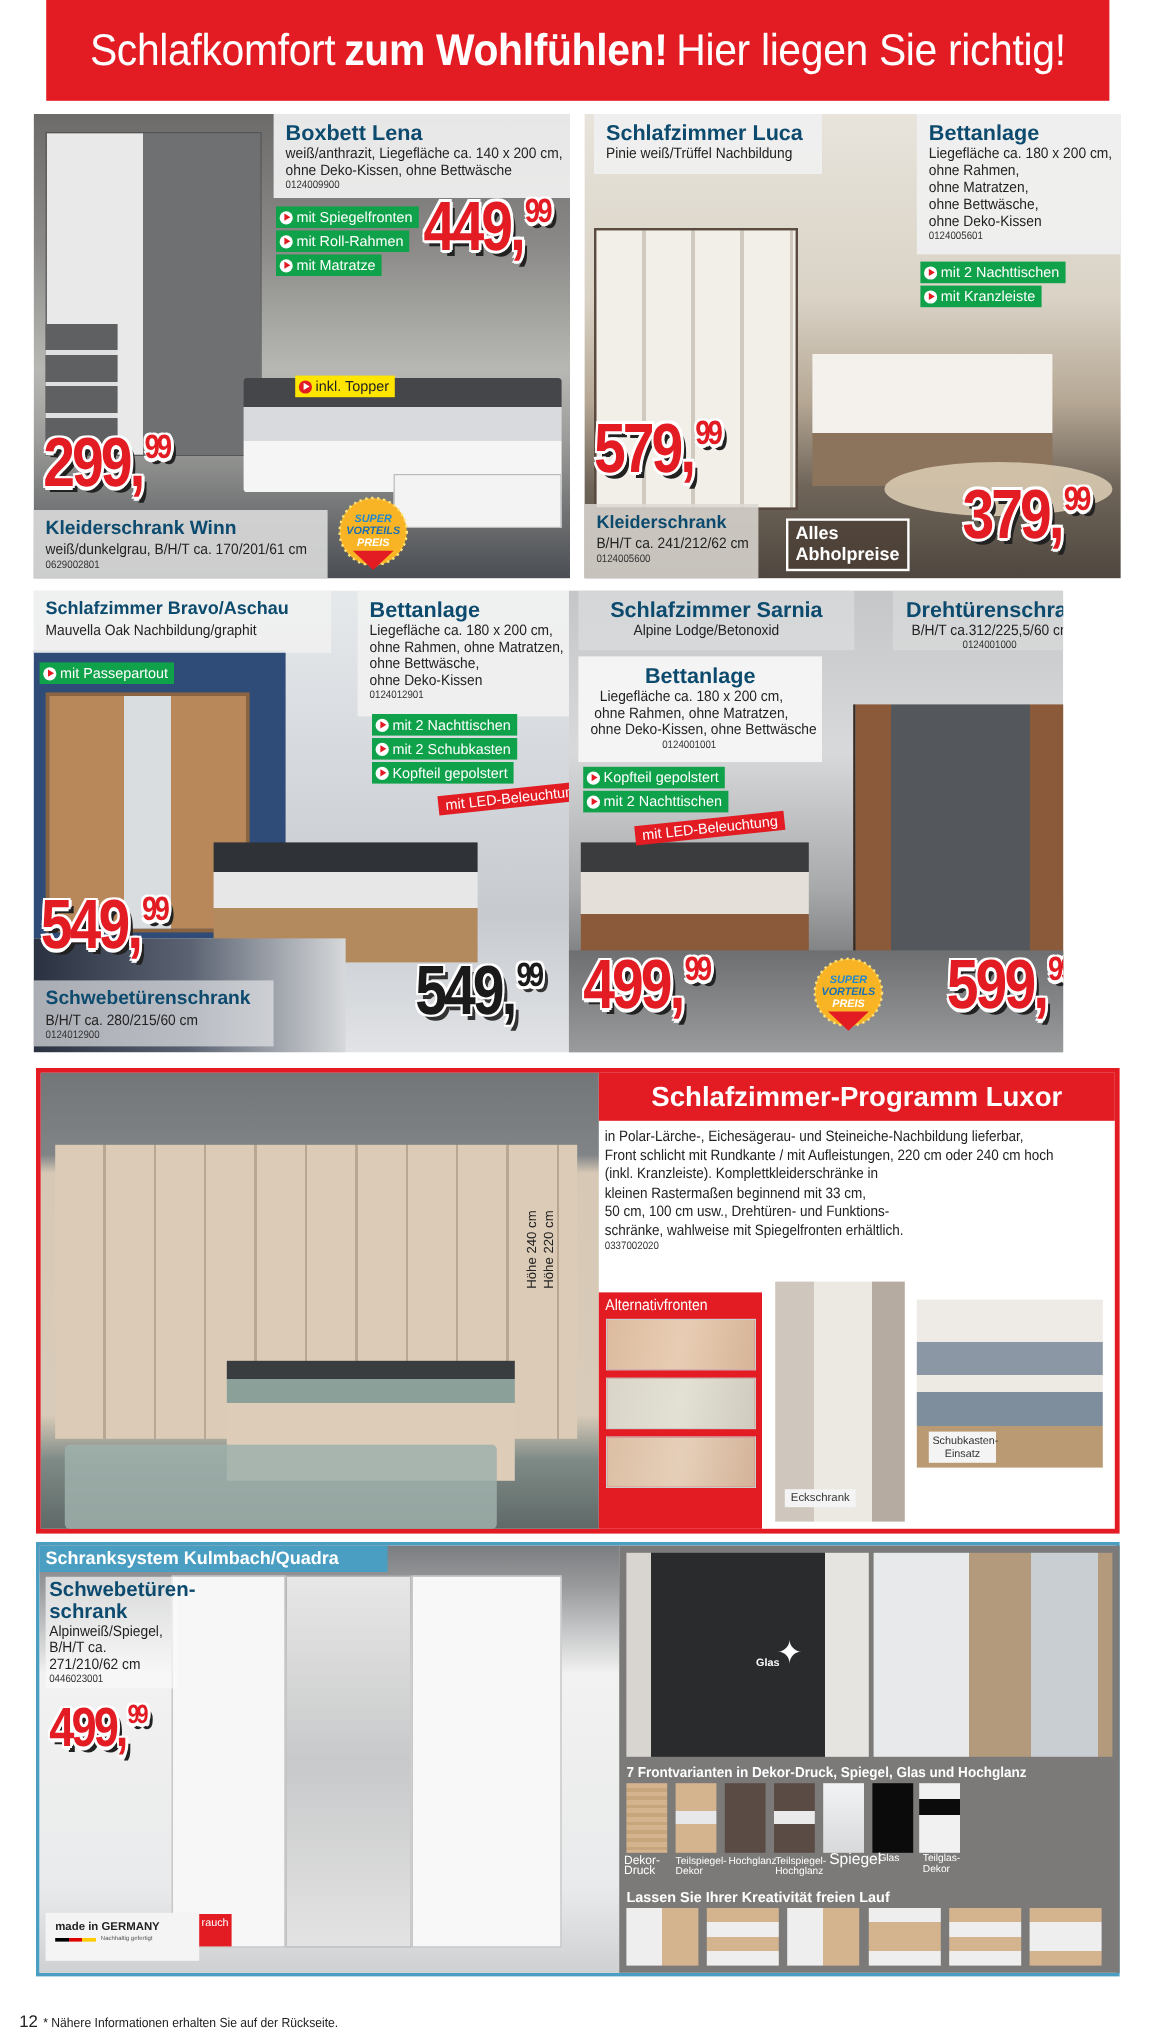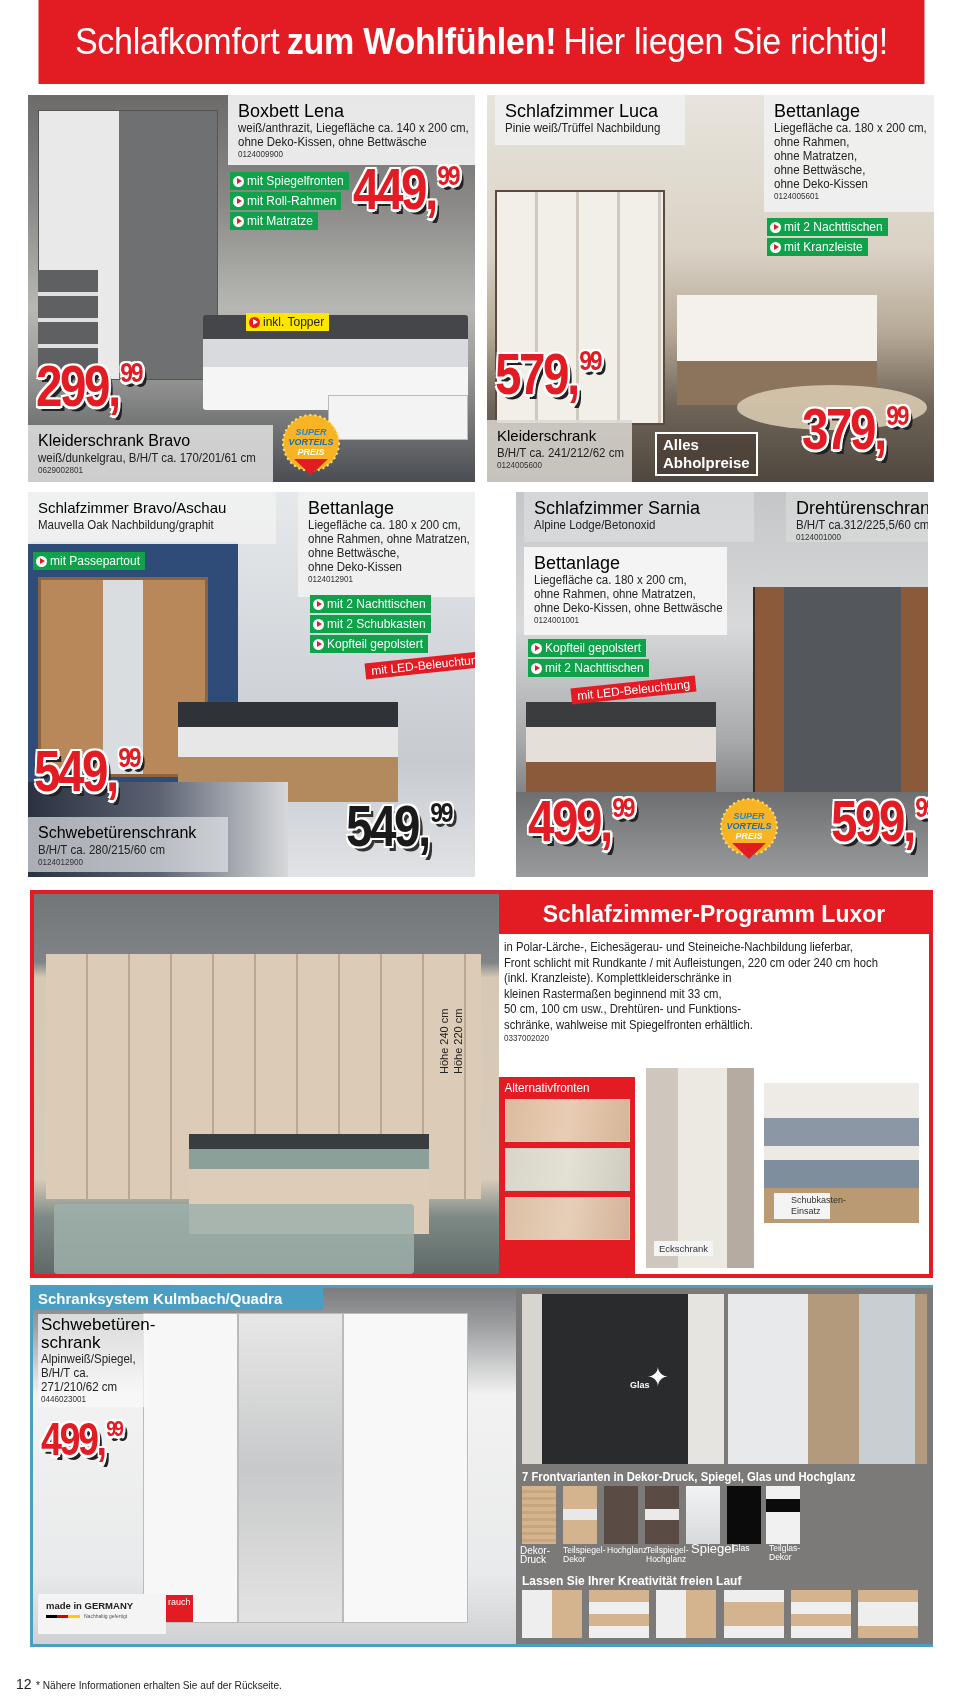--- a/index.html
+++ b/index.html
@@ -3,21 +3,21 @@
 <meta charset="utf-8">
 <style>
 *{box-sizing:border-box;margin:0;padding:0}
 body{width:963px;height:1700px;background:#fff;font-family:"Liberation Sans",sans-serif;position:relative;overflow:hidden;color:#1a1a1a}
 .abs{position:absolute}
 .banner{left:0;top:0;width:963px;height:84px;background:#e31b23;color:#fff;display:flex;align-items:center;justify-content:center;font-size:37px;letter-spacing:-0.3px;transform:scaleX(0.92);transform-origin:center}
 .banner b{font-weight:bold;margin:0 8px}
 .panel{position:absolute;overflow:hidden}
 .photo{position:absolute;inset:0}
 .tbox{position:absolute;background:rgba(240,240,240,0.93);padding:6px 10px}
-.h1{font-weight:normal;font-size:18px;line-height:20px;color:#000000}
+.h1{font-weight:bold;font-size:18px;line-height:20px;color:#0c4a6e}
 .sub{font-size:12.5px;line-height:14px;color:#222;transform:scaleX(0.92);transform-origin:left;white-space:nowrap}
 .art{font-size:9px;color:#333;line-height:11px;transform:scaleX(0.9);transform-origin:left}
 .feat{position:absolute;background:#0fa24a;color:#fff;font-size:12px;height:18px;line-height:18px;padding:0 5px 0 3px;white-space:nowrap;display:flex;align-items:center;gap:3px}
 .feat .dot{width:11px;height:11px;border-radius:50%;background:#fff;display:inline-block;position:relative}
 .feat .dot:after{content:"";position:absolute;left:4px;top:2.5px;border-left:5px solid #e31b23;border-top:3px solid transparent;border-bottom:3px solid transparent}
 .yfeat{background:#ffe500;color:#222}
 .yfeat .dot{background:#e31b23}
 .yfeat .dot:after{border-left-color:#fff}
 .led{position:absolute;background:#e31b23;color:#fff;font-size:12px;padding:1px 6px;transform:rotate(-6deg);white-space:nowrap}
 .price{position:absolute;font-weight:bold;font-family:"Liberation Sans",sans-serif;color:#e31b23;display:flex;align-items:flex-start;line-height:1;letter-spacing:-3px;transform:scaleX(0.82);transform-origin:left top;
@@ -83,21 +83,21 @@
   <div class="badge" style="left:252px;top:318px">
     <svg width="62" height="72" viewBox="0 0 62 72">
         <circle cx="31" cy="30" r="28" fill="#f8b425" stroke="#ffe27a" stroke-width="2" stroke-dasharray="2 3"></circle>
         <polygon points="14,46 48,46 31,62" fill="#e31b23"></polygon>
         <text x="31" y="22" font-size="9" font-weight="bold" fill="#1e88d0" text-anchor="middle" font-family="Liberation Sans, sans-serif" font-style="italic">SUPER</text>
         <text x="31" y="32" font-size="9" font-weight="bold" fill="#1a6fb0" text-anchor="middle" font-family="Liberation Sans, sans-serif" font-style="italic">VORTEILS</text>
         <text x="31" y="42" font-size="9" font-weight="bold" fill="#fff" text-anchor="middle" font-family="Liberation Sans, sans-serif" font-style="italic">PREIS</text>
       </svg>
   </div>
   <div class="tbox" style="left:0;top:330px;width:245px;height:57px;background:rgba(215,215,215,0.93);">
-    <div class="h1" style="font-size:16px">Kleiderschrank Bravo</div>
+    <div class="h1" style="font-size:16px">Kleiderschrank Winn</div>
     <div class="sub">weiß/dunkelgrau, B/H/T ca. 170/201/61 cm</div>
     <div class="art">0629002801</div>
   </div>
 </div>
 
 <div class="panel" style="left:487px;top:95px;width:447px;height:387px;">
   <div class="photo" style="background:linear-gradient(180deg,#e8e4dc 0%,#d9d2c5 40%,#b5a794 62%,#6f6559 80%,#4f473f 100%);"></div>
   <div class="abs" style="left:8px;top:95px;width:170px;height:235px;background:repeating-linear-gradient(90deg,#f2efe9 0 38px,#cfc9bf 38px 41px);border:2px solid #5a4a3f"></div>
   <div class="abs" style="left:190px;top:200px;width:200px;height:110px;background:linear-gradient(180deg,#f4f1ec 0 60%,#8c735c 60% 100%);"></div>
   <div class="abs" style="left:250px;top:290px;width:190px;height:45px;border-radius:50%;background:#d7c9b0;opacity:0.9"></div>
@@ -184,21 +184,21 @@
       <span class="int">549,</span>
       <span class="dec">99</span>
     </div>
   <div class="tbox" style="left:0;top:325px;width:200px;height:55px;background:rgba(225,227,230,0.7)">
     <div class="h1" style="font-size:16px">Schwebetürenschrank</div>
     <div class="sub">B/H/T ca. 280/215/60 cm</div>
     <div class="art">0124012900</div>
   </div>
 </div>
 
-<div class="panel" style="left:516px;top:492px;width:412px;height:385px;">
+<div class="panel" style="left:474px;top:492px;width:412px;height:385px;text-align:center;">
   <div class="photo" style="background:linear-gradient(180deg,#c4c6c8 0%,#d8d9da 35%,#a7a8aa 65%,#6f7071 85%,#8a8b8c 100%);"></div>
   <div class="abs" style="left:237px;top:95px;width:210px;height:225px;background:linear-gradient(90deg,#8a5a3a 0 14%,#54585c 14% 70%,#8a5a3a 70% 100%);border-left:2px solid #3a2a20"></div>
   <div class="abs" style="left:10px;top:210px;width:190px;height:100px;background:linear-gradient(180deg,#3a3c3e 0 25%,#e4dfd8 25% 60%,#8a5a3a 60% 100%);"></div>
   <div class="abs" style="left:0;top:300px;width:447px;height:85px;background:linear-gradient(180deg,#6e6f70,#9a9b9c)"></div>
   <div class="tbox" style="left:8px;top:0;width:230px;height:50px;background:rgba(220,221,222,0.7)">
     <div class="h1">Schlafzimmer Sarnia</div>
     <div class="sub">Alpine Lodge/Betonoxid</div>
   </div>
   <div class="tbox" style="left:270px;top:0;width:177px;height:50px;background:rgba(220,221,222,0.6)">
     <div class="h1">Drehtürenschrank</div>
@@ -265,21 +265,21 @@
     <div style="color:#fff;font-size:13px;padding:3px 6px;transform:scaleX(.9);transform-origin:left">Alternativfronten</div>
     <div class="swatch" style="left:6px;top:22px;width:125px;height:43px;background:linear-gradient(100deg,#dcbb9e,#e8cdb4,#d6b497)"></div>
     <div class="swatch" style="left:6px;top:71px;width:125px;height:43px;background:linear-gradient(100deg,#d9d6c9,#e3e0d4,#cfccbf)"></div>
     <div class="swatch" style="left:6px;top:120px;width:125px;height:43px;background:linear-gradient(100deg,#dcbfa4,#e6cfb9,#d3b398)"></div>
   </div>
 
   <div class="abs" style="left:612px;top:174px;width:108px;height:200px;background:linear-gradient(90deg,#cfc6bd 0 30%,#ece8e2 30% 75%,#b6aba0 75%)">
     <div style="position:absolute;left:8px;bottom:12px;background:#f4f4f4;font-size:9.5px;padding:2px 5px;color:#333">Eckschrank</div>
   </div>
   <div class="abs" style="left:730px;top:189px;width:155px;height:140px;background:linear-gradient(180deg,#eeebe6 0 25%,#8b97a4 25% 45%,#ede9e3 45% 55%,#7f8e9c 55% 75%,#b99a72 75%)">
-    <div style="position:absolute;left:10px;bottom:4px;width:56px;background:#f4f4f4;font-size:9px;padding:2px 17px;color:#333;text-align:center;line-height:11px">Schubkasten-Einsatz</div>
+    <div style="position:absolute;left:10px;bottom:4px;width:56px;background:#f4f4f4;font-size:9px;padding:2px 3px;color:#333;text-align:center;line-height:11px">Schubkasten-Einsatz</div>
   </div>
 </div>
 
 <div class="kulm-frame">
   <div class="abs" style="left:0;top:0;width:483px;height:356px;background:linear-gradient(180deg,#7b7d80 0%,#9a9c9e 10%,#f2f2f2 30%,#e9eaeb 80%,#cfd0d1 100%)">
     <div class="abs" style="left:110px;top:25px;width:95px;height:310px;background:#f7f7f7;border:1px solid #bbb"></div>
     <div class="abs" style="left:205px;top:25px;width:105px;height:310px;background:linear-gradient(180deg,#e7e7e7,#c8c9ca 50%,#e3e3e3);border:1px solid #bbb"></div>
     <div class="abs" style="left:310px;top:25px;width:125px;height:310px;background:#f8f8f8;border:1px solid #bbb"></div>
   </div>
   <div class="abs" style="left:0;top:0;width:290px;height:22px;background:#4a9ec2;color:#fff;font-weight:bold;font-size:15px;line-height:22px;padding-left:5px">

